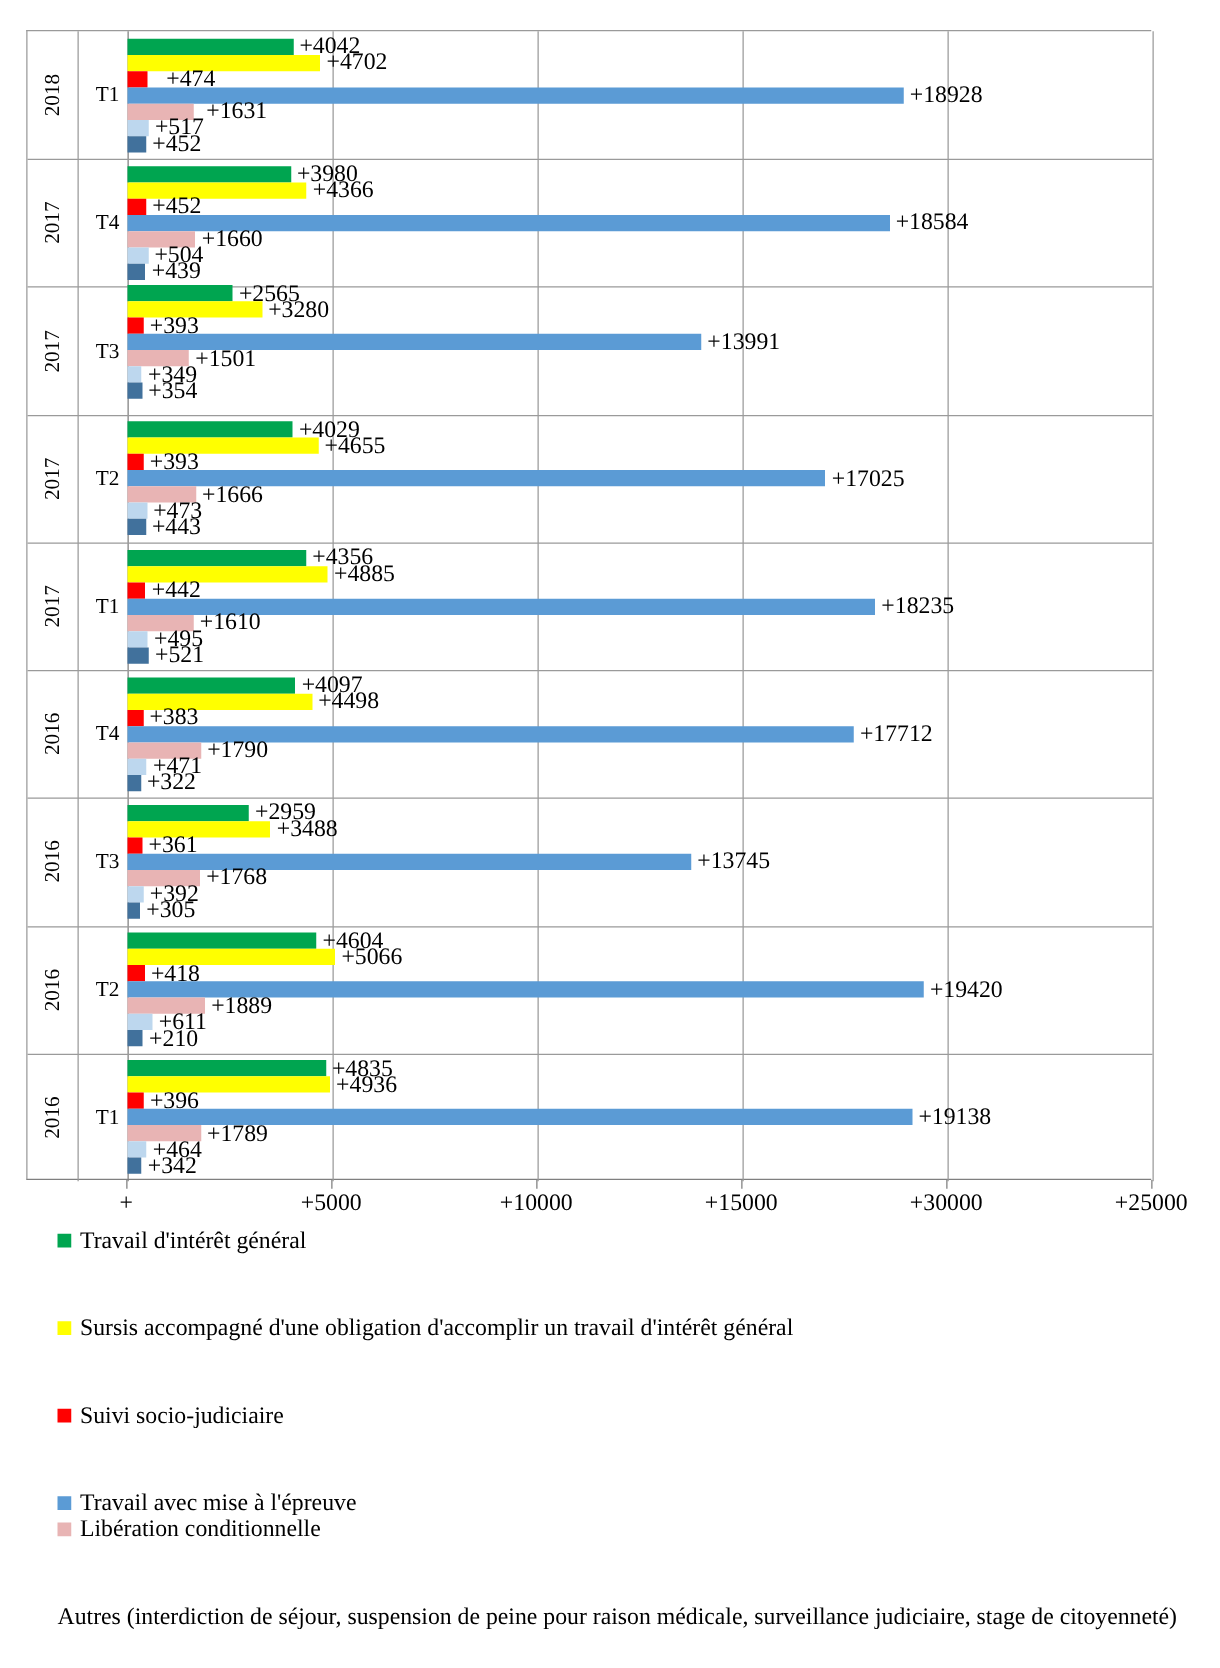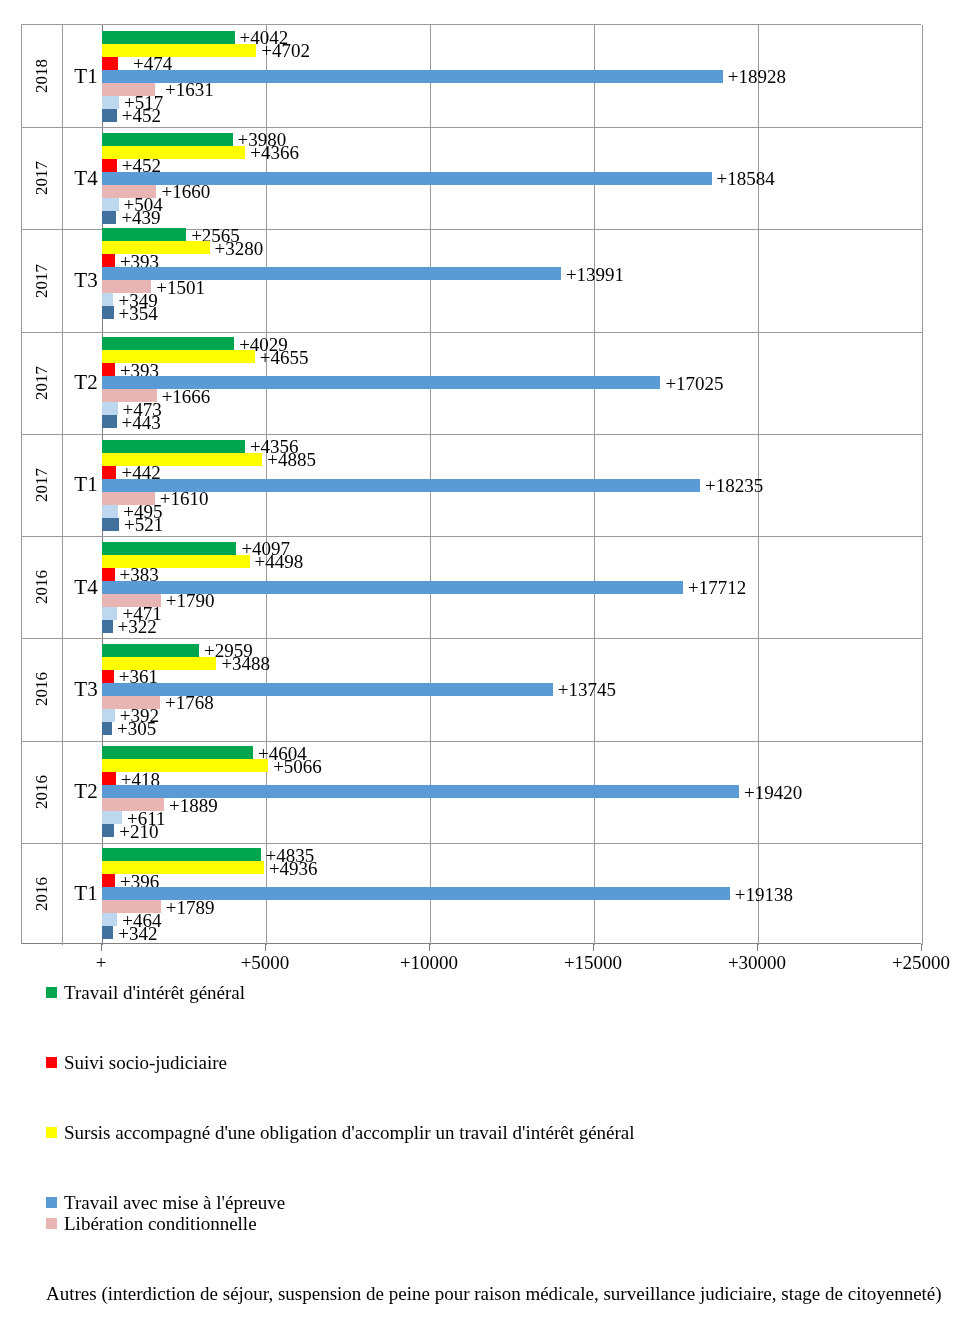--- a/index.html
+++ b/index.html
@@ -46,21 +46,21 @@
     font-size:17px;
   }
   .grp-year span{
     transform:rotate(-90deg);
     white-space:nowrap;
     display:inline-block;
   }
   .grp-q{
     position:absolute;left:40px;width:48px;top:0;bottom:0;
     display:flex;align-items:center;justify-content:center;
-    font-size:21px;
+    font-size:17px;
   }
 
   
   .bars{position:absolute;}
   .barrow{position:relative;height:13px;}
   .bar{position:absolute;left:0;top:0;height:13px;}
   .blabel{
     position:absolute;top:50%;
     transform:translateY(-50%);
     font-size:19px;
@@ -459,26 +459,26 @@
       <div class="tick" style="left: 921px;"></div>
       <div class="ticklab" style="left: 921px;">+25000</div>
     </div>
 
   <div class="legend" id="legend">
       <div class="leg-item" style="margin-top: 0px;">
         <div class="leg-swatch" style="background: rgb(0, 165, 80);"></div>
         <div class="leg-text">Travail d'intérêt général</div>
       </div>
       <div class="leg-item" style="margin-top: 48px;">
+        <div class="leg-swatch" style="background: rgb(255, 255, 0);"></div>
+        <div class="leg-text">Sursis accompagné d'une obligation d'accomplir un travail d'intérêt général</div>
+      </div>
+      <div class="leg-item" style="margin-top: 48px;">
         <div class="leg-swatch" style="background: rgb(255, 0, 0);"></div>
         <div class="leg-text">Suivi socio-judiciaire</div>
-      </div>
-      <div class="leg-item" style="margin-top: 48px;">
-        <div class="leg-swatch" style="background: rgb(255, 255, 0);"></div>
-        <div class="leg-text">Sursis accompagné d'une obligation d'accomplir un travail d'intérêt général</div>
       </div>
       <div class="leg-item" style="margin-top: 48px;">
         <div class="leg-swatch" style="background: rgb(91, 155, 213);"></div>
         <div class="leg-text">Travail avec mise à l'épreuve</div>
       </div>
       <div class="leg-item" style="">
         <div class="leg-swatch" style="background: rgb(232, 180, 180);"></div>
         <div class="leg-text">Libération conditionnelle</div>
       </div>
       <div class="leg-item" style="margin-top: 48px;">

